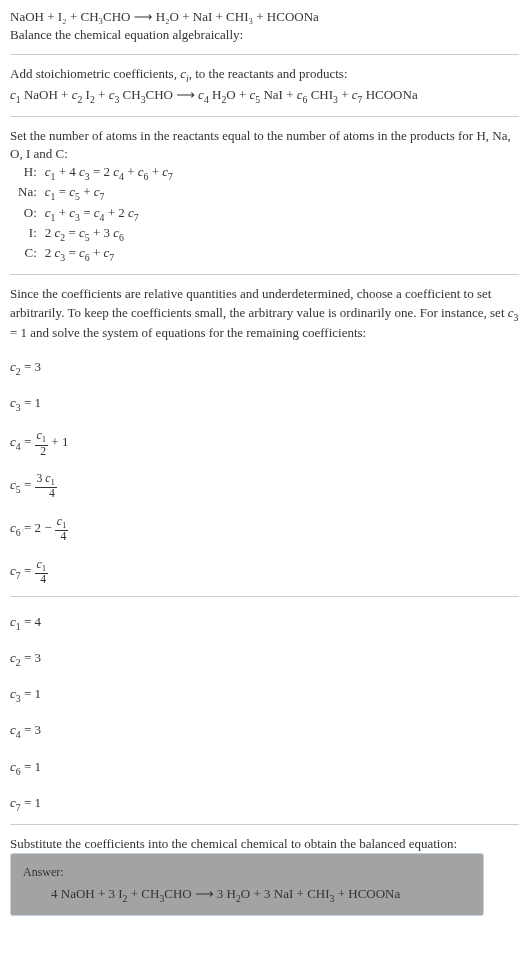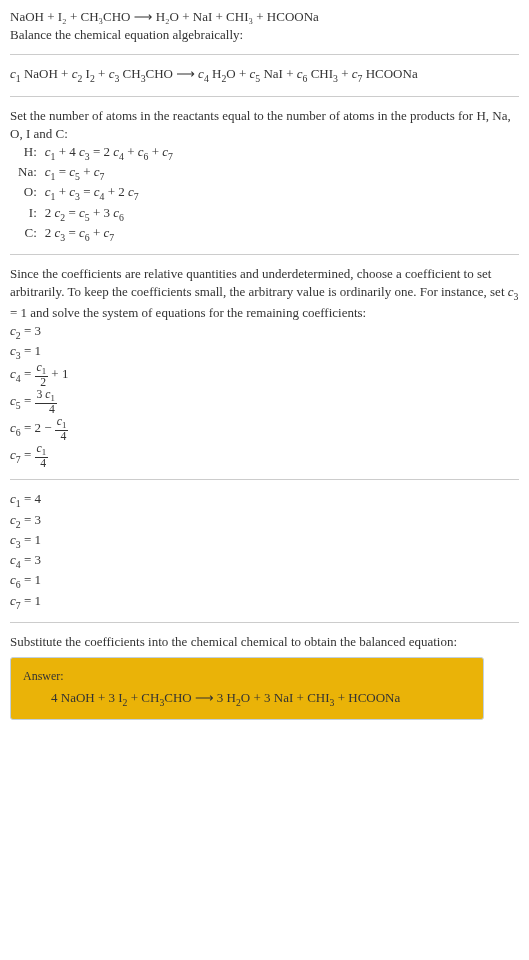--- a/index.html
+++ b/index.html
@@ -38,20 +38,21 @@
     }
     .eq-val {
       display: table-cell;
       margin-top: 36px;
     }
     .coeff-list {
       margin-left: 0;
     }
     .coeff-line {
       padding: 0;
+      margin-top: 16px;
     }
     .sub {
       font-size: 0.75em;
       vertical-align: sub;
     }
     .frac {
       display: inline-block;
       vertical-align: middle;
       text-align: right;
       font-size: 0.9em;
@@ -60,25 +61,24 @@
     .frac .num {
       display: block;
       border-bottom: 1px solid #333;
       padding: 0 2px;
     }
     .frac .den {
       display: block;
       padding: 0 2px;
     }
     .answer-box {
-      background: #eab308;
+      background: #a3a3a3;
       border: 1px solid #c0d0e0;
       border-radius: 3px;
       padding: 10px 12px;
-      margin-top: 6px;
       width: 88%;
     }
     .answer-label {
       font-size: 12px;
       margin-bottom: 4px;
     }
     .answer-eq {
       padding-left: 28px;
     }
     .italic {
@@ -91,20 +91,21 @@
 <div class="container">
 
   <div class="section">
     <div>NaOH + I₂ + CH₃CHO ⟶ H₂O + NaI + CHI₃ + HCOONa</div>
     <div>Balance the chemical equation algebraically:</div>
   </div>
 
   <hr>
 
   <div class="section">
+    <div>Add stoichiometric coefficients, <span class="italic">c<span class="sub">i</span></span>, to the reactants and products:</div>
     <div><span class="italic">c</span><span class="sub">1</span> NaOH + <span class="italic">c</span><span class="sub">2</span> I<span class="sub">2</span> + <span class="italic">c</span><span class="sub">3</span> CH<span class="sub">3</span>CHO ⟶ <span class="italic">c</span><span class="sub">4</span> H<span class="sub">2</span>O + <span class="italic">c</span><span class="sub">5</span> NaI + <span class="italic">c</span><span class="sub">6</span> CHI<span class="sub">3</span> + <span class="italic">c</span><span class="sub">7</span> HCOONa</div>
   </div>
 
   <hr>
 
   <div class="section">
     <div>Set the number of atoms in the reactants equal to the number of atoms in the products for H, Na, O, I and C:</div>
     <div class="eq-table">
       <div class="eq-row">
         <div class="eq-label">H:</div>

